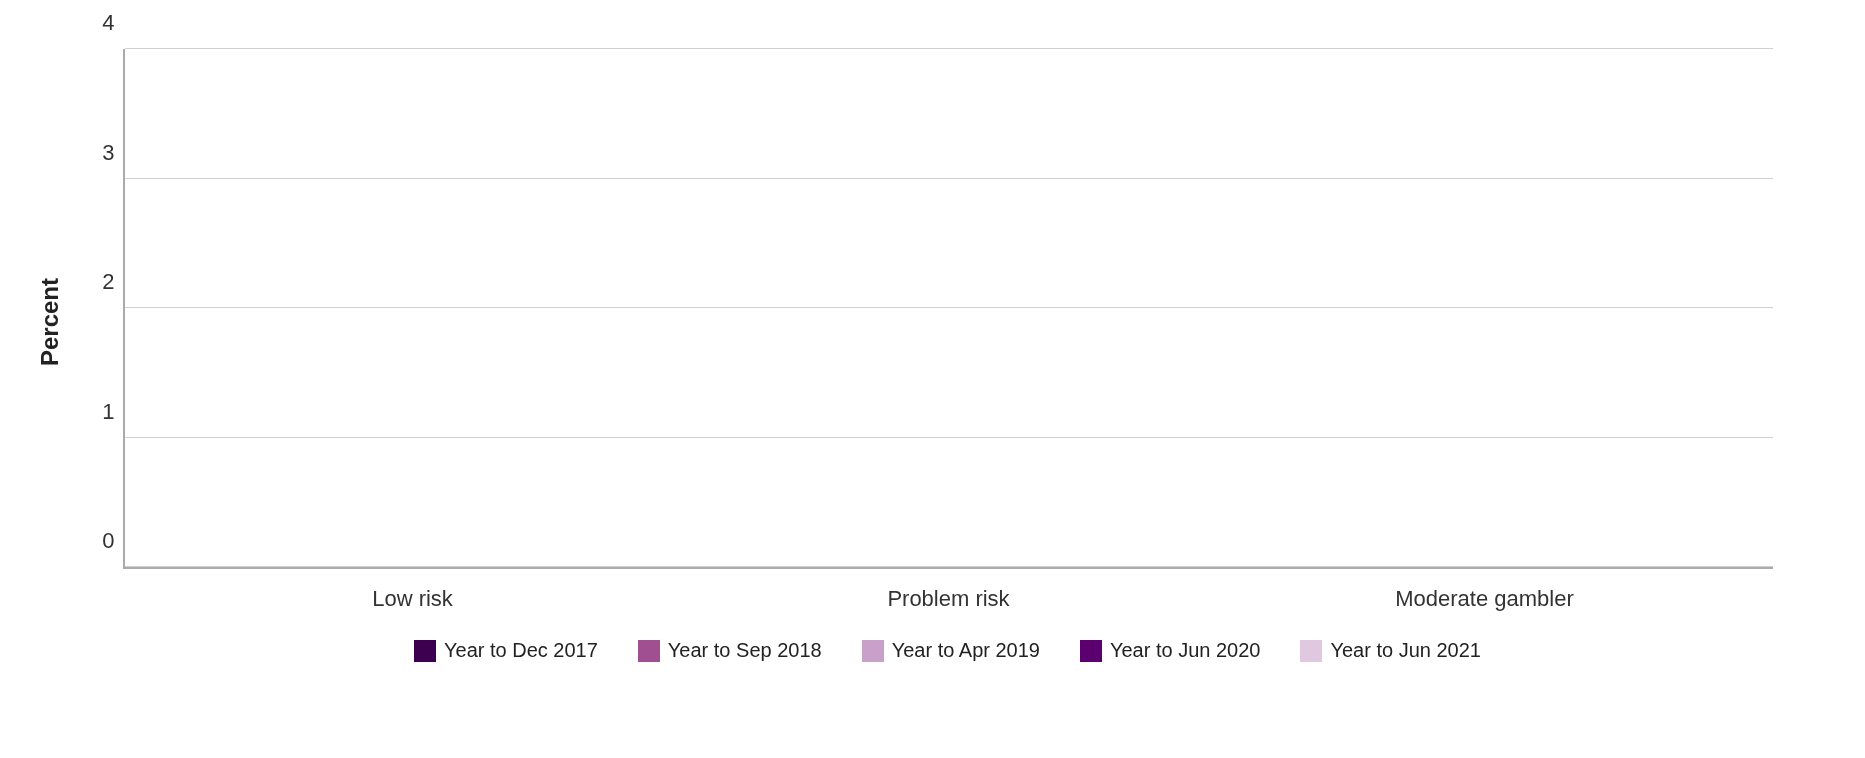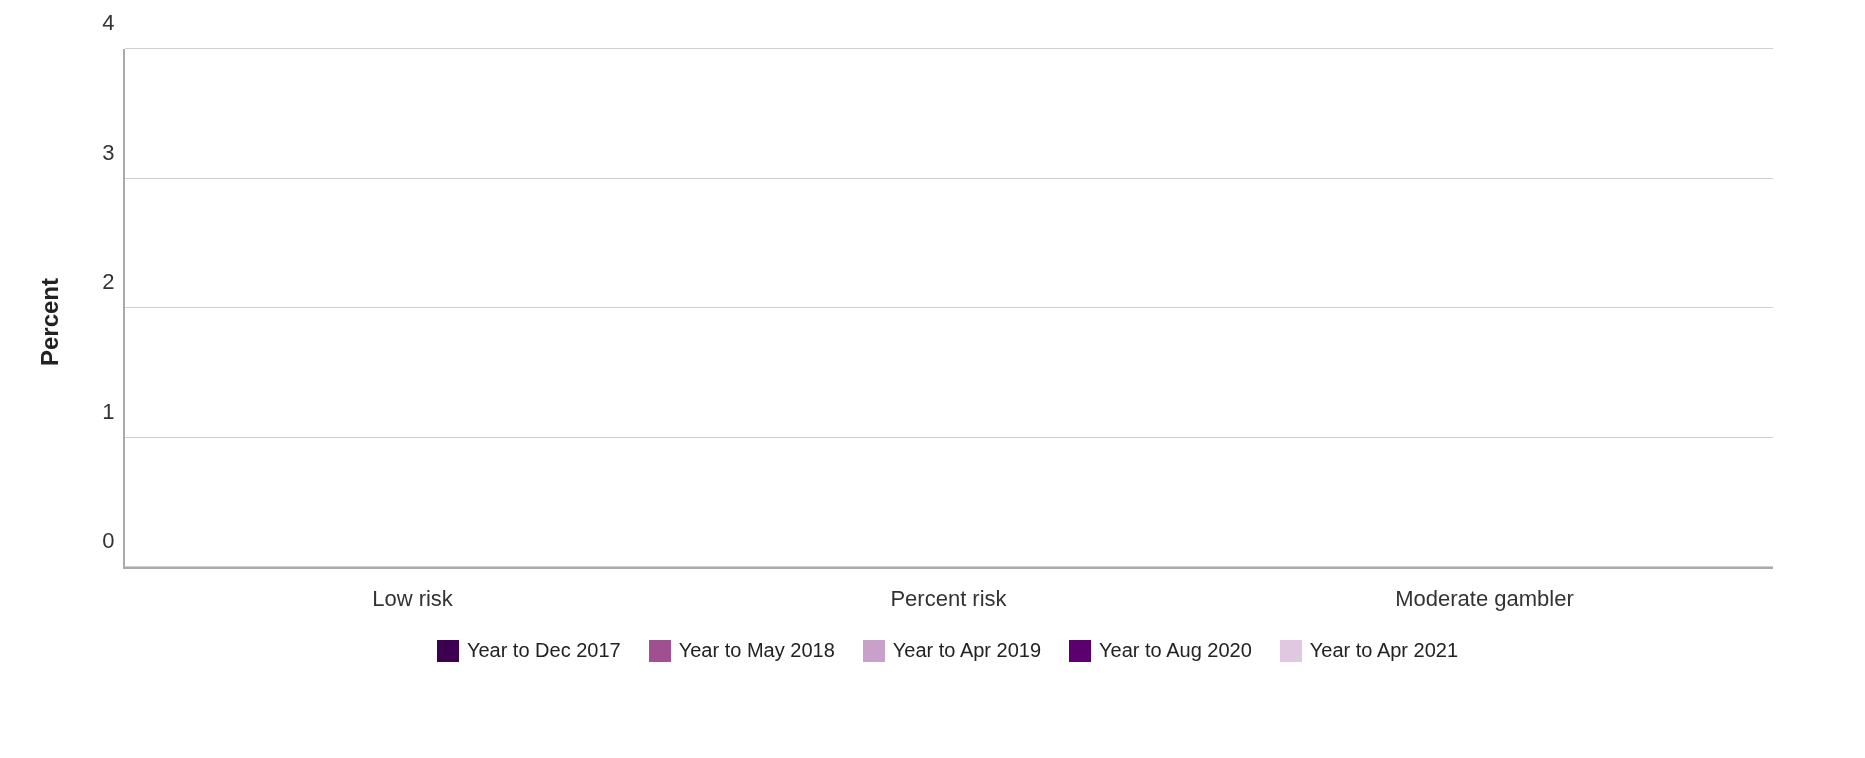--- a/index.html
+++ b/index.html
@@ -84,21 +84,21 @@
       color: #333;
       white-space: nowrap;
       text-align: center;
     }
     
     .legend {
       display: flex;
       flex-direction: row;
       justify-content: center;
       align-items: center;
-      gap: 28px;
+      gap: 40px;
       margin-top: 70px;
     }
     .legend-item {
       display: flex;
       align-items: center;
       gap: 8px;
       font-size: 20px;
       color: #222;
     }
     .legend-swatch {
@@ -135,49 +135,49 @@
           <div class="bar" style="height: 50%; background-color: rgb(92, 0, 112);"></div>
           <div class="bar" style="height: 48.75%; background-color: rgb(224, 200, 224);"></div>
           <div class="group-label">Low risk</div>
         </div>
         <div class="group">
           <div class="bar" style="height: 47.5%; background-color: rgb(61, 0, 80);"></div>
           <div class="bar" style="height: 37.5%; background-color: rgb(160, 80, 144);"></div>
           <div class="bar" style="height: 30%; background-color: rgb(201, 160, 201);"></div>
           <div class="bar" style="height: 22.5%; background-color: rgb(92, 0, 112);"></div>
           <div class="bar" style="height: 20%; background-color: rgb(224, 200, 224);"></div>
-          <div class="group-label">Percent risk</div>
+          <div class="group-label">Problem risk</div>
         </div>
         <div class="group">
           <div class="bar" style="height: 15%; background-color: rgb(61, 0, 80);"></div>
           <div class="bar" style="height: 12.5%; background-color: rgb(160, 80, 144);"></div>
           <div class="bar" style="height: 15%; background-color: rgb(201, 160, 201);"></div>
           <div class="bar" style="height: 7.5%; background-color: rgb(92, 0, 112);"></div>
           <div class="bar" style="height: 7.5%; background-color: rgb(224, 200, 224);"></div>
           <div class="group-label">Moderate gambler</div>
         </div>
       </div>
     <span class="y-axis-title">Percent</span>
   </div>
   <div class="legend">
 
   <div class="legend-item">
         <span class="legend-swatch" style="background-color: rgb(61, 0, 80);"></span>
         <span>Year to Dec 2017</span>
       </div>
       <div class="legend-item">
         <span class="legend-swatch" style="background-color: rgb(160, 80, 144);"></span>
-        <span>Year to May 2018</span>
+        <span>Year to Sep 2018</span>
       </div>
       <div class="legend-item">
         <span class="legend-swatch" style="background-color: rgb(201, 160, 201);"></span>
         <span>Year to Apr 2019</span>
       </div>
       <div class="legend-item">
         <span class="legend-swatch" style="background-color: rgb(92, 0, 112);"></span>
-        <span>Year to Aug 2020</span>
+        <span>Year to Jun 2020</span>
       </div>
       <div class="legend-item">
         <span class="legend-swatch" style="background-color: rgb(224, 200, 224);"></span>
-        <span>Year to Apr 2021</span>
+        <span>Year to Jun 2021</span>
       </div>
     </div>
 </div>
 
 </body></html>

